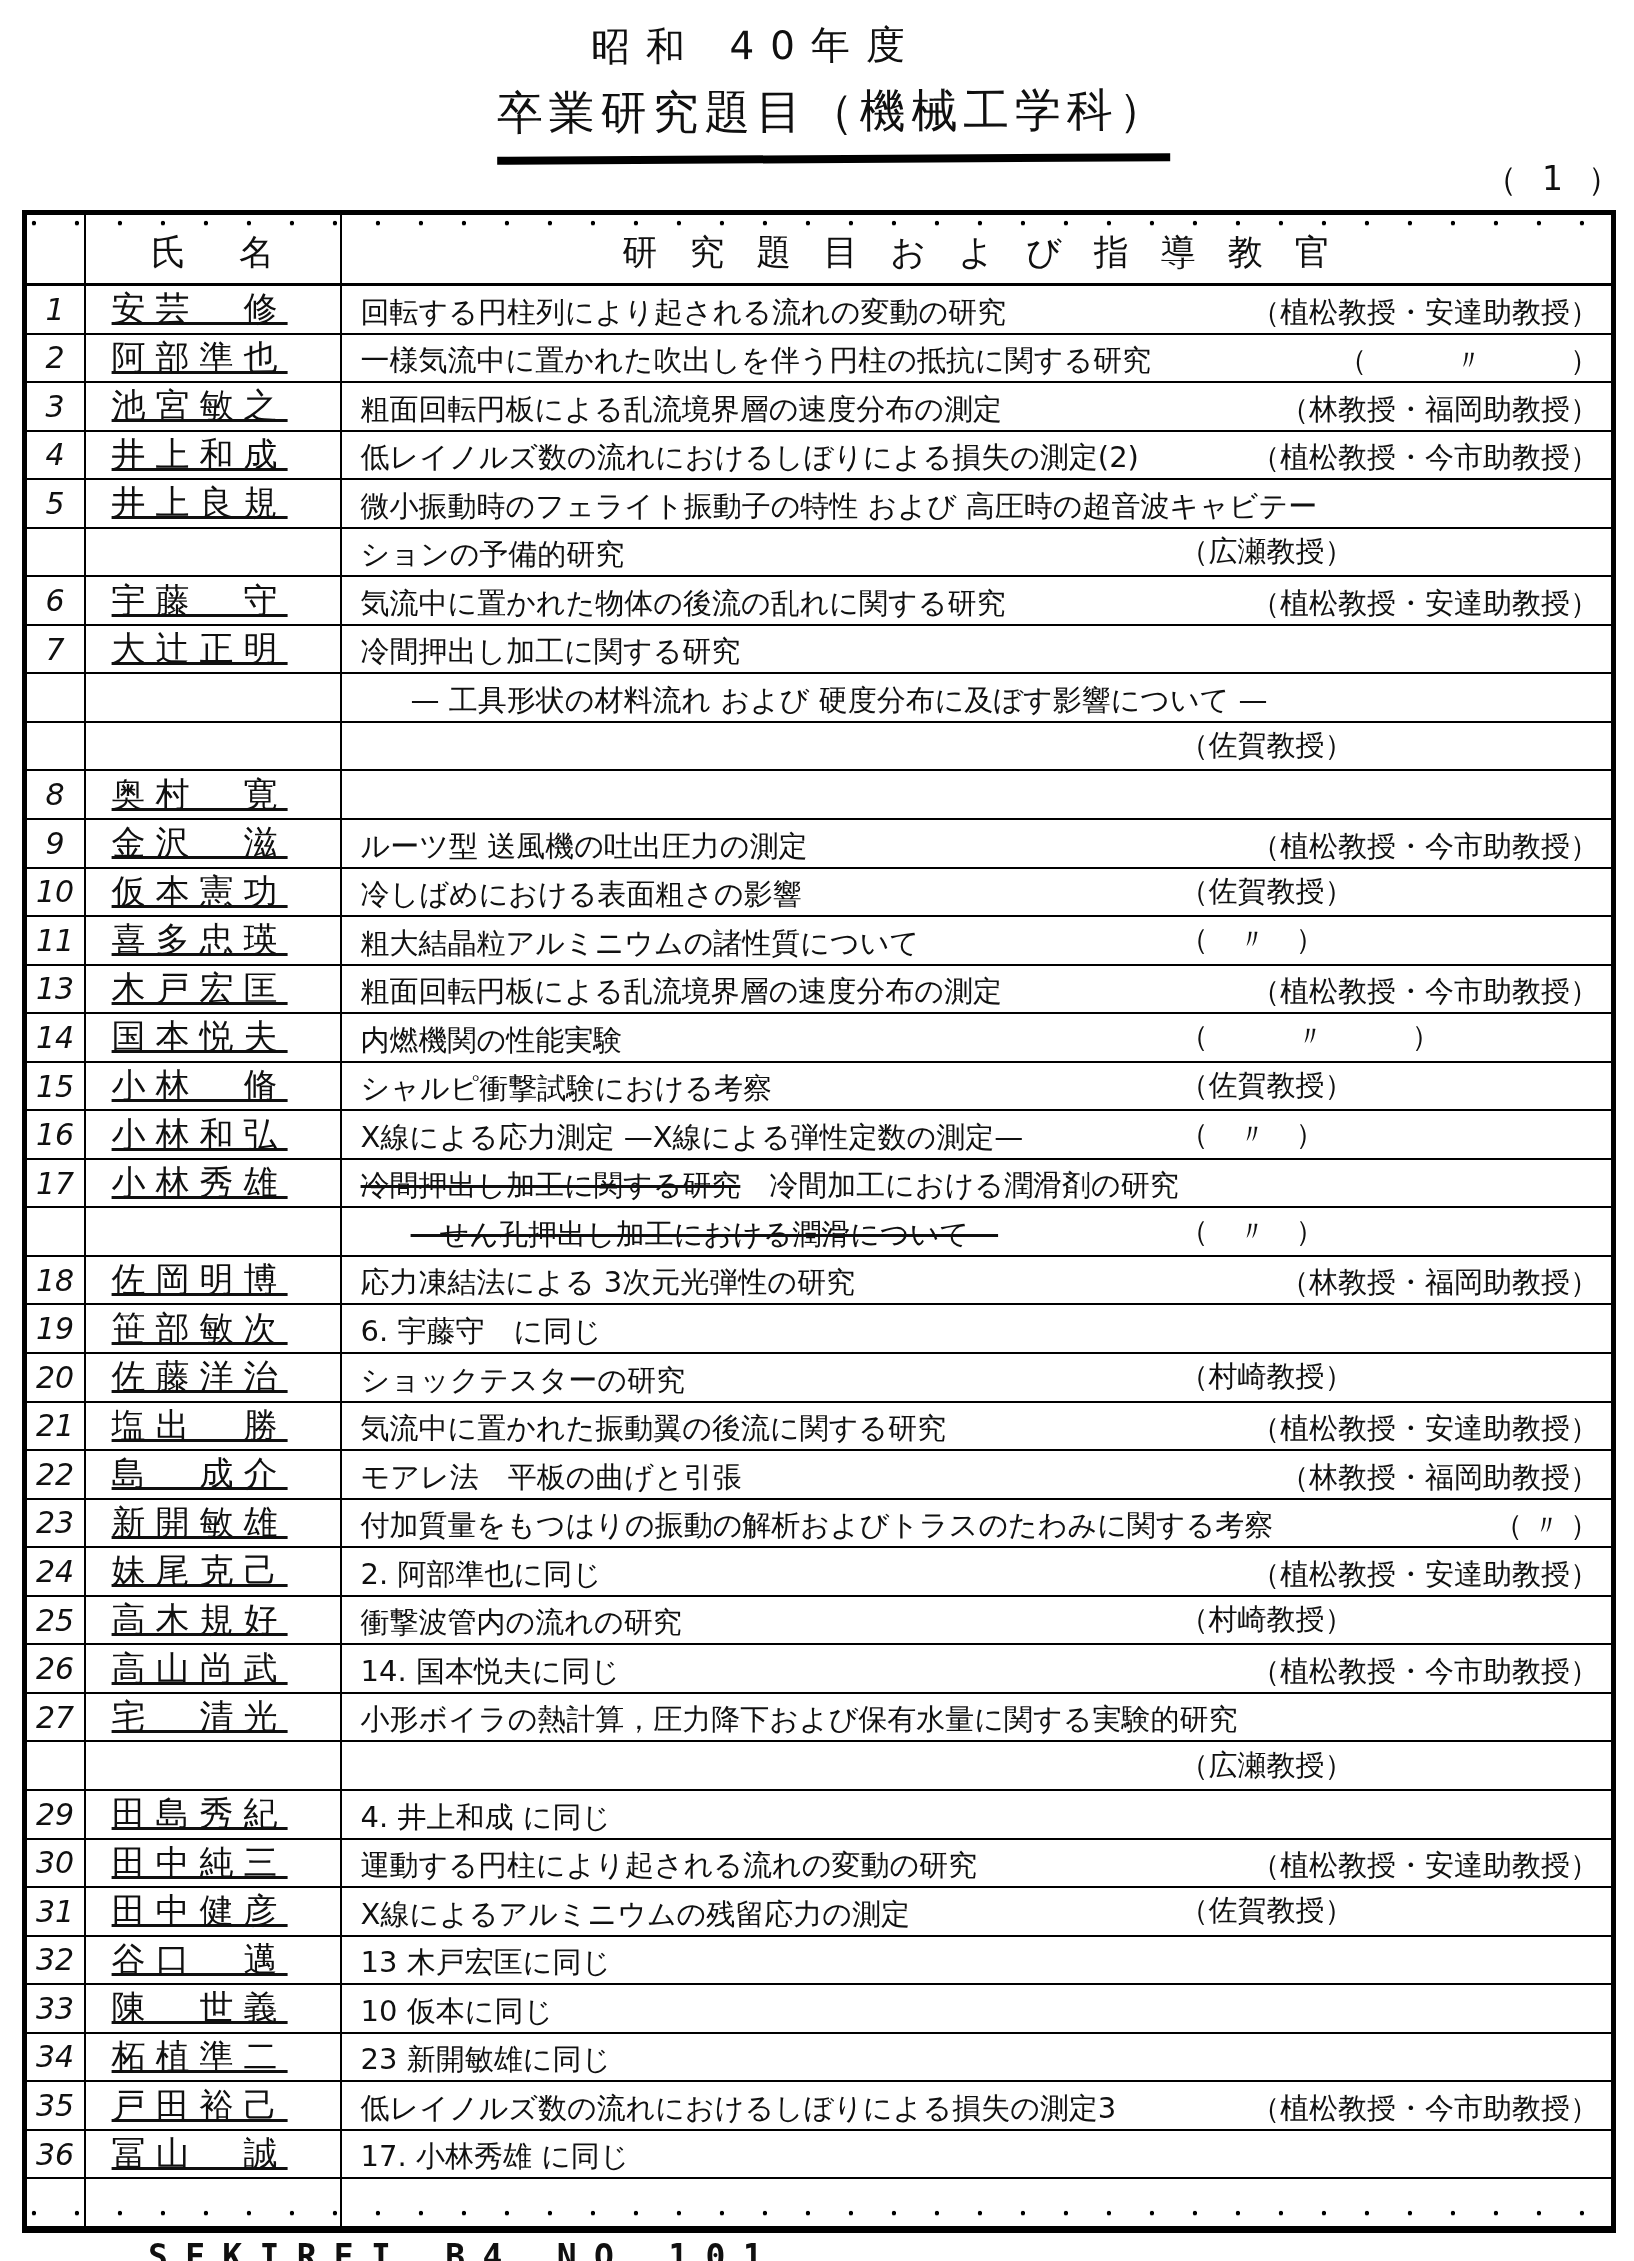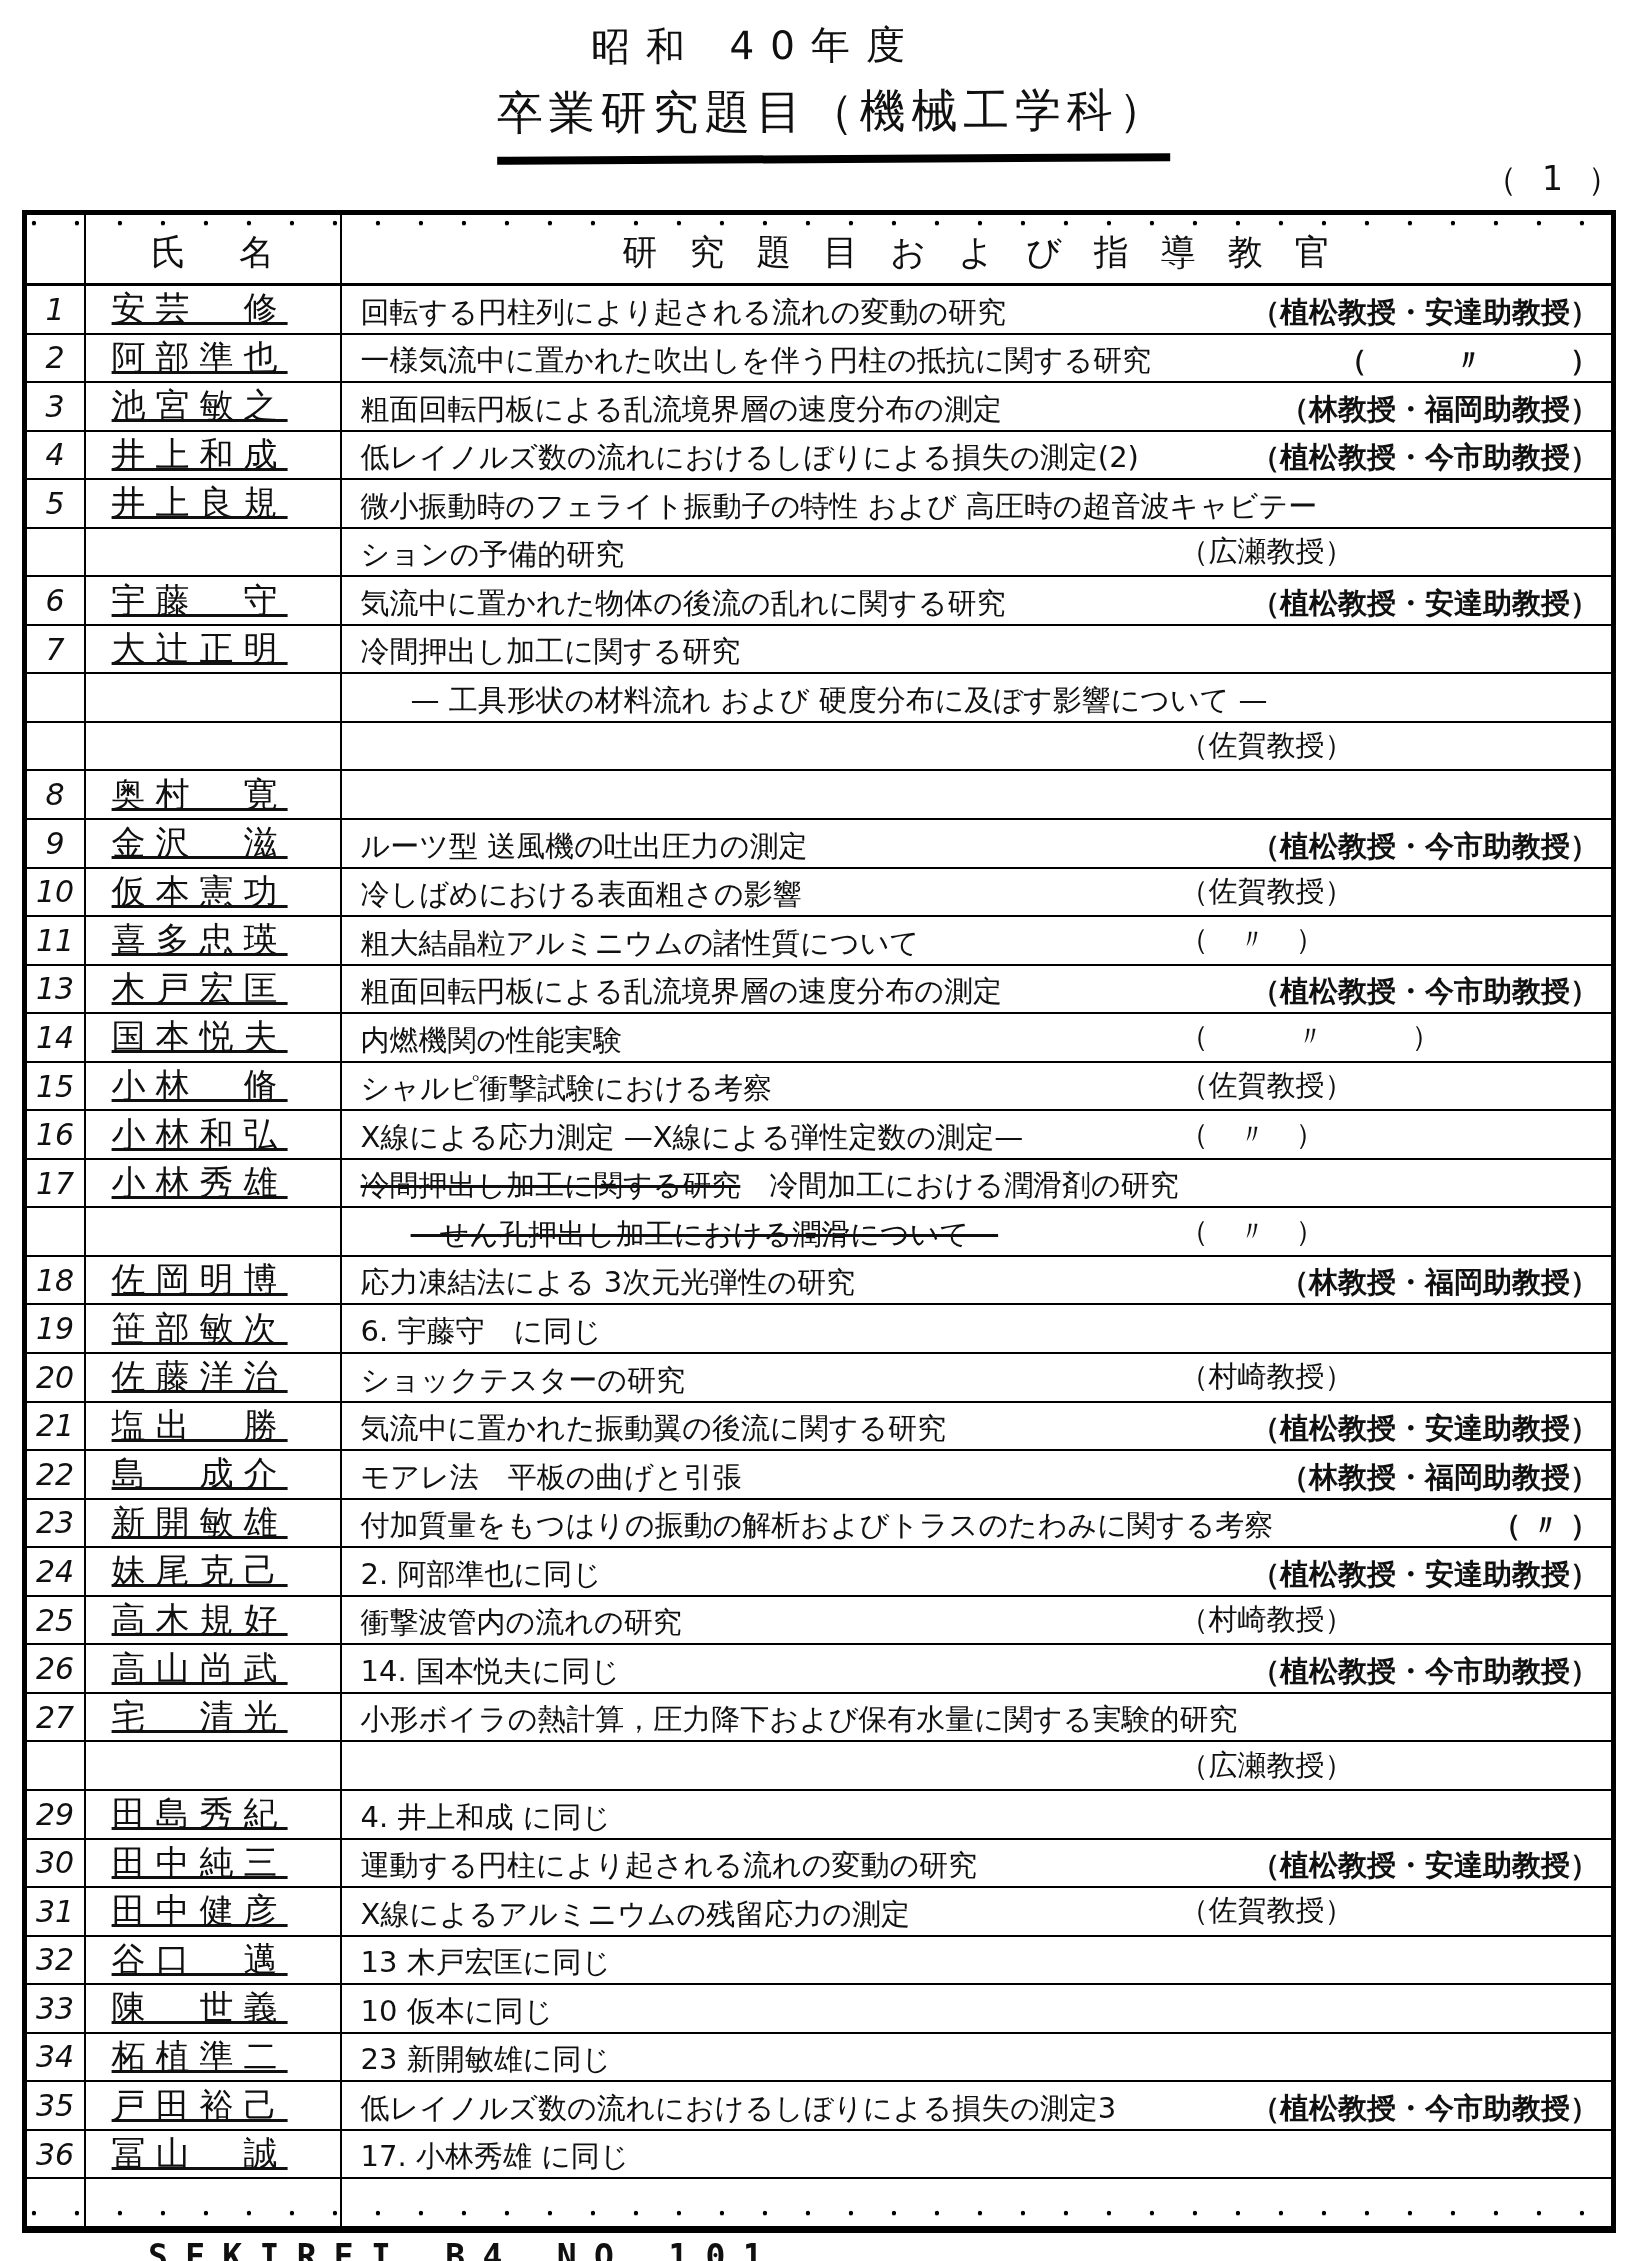--- a/index.html
+++ b/index.html
@@ -83,21 +83,21 @@
   }
   .cell-topic {
     position:relative;
     display:flex; align-items:flex-end;
     padding-left:19px; padding-right:11.5px;
     font-size:29px; white-space:nowrap;
   }
   .cell-topic.indent { padding-left:69px;border-radius:8px; }
   .seg.struck { text-decoration:line-through; text-decoration-thickness:2.9px; }
   .advisor { white-space:nowrap; }
-  .advisor.pos-right { margin-left:auto;font-weight:bold; }
+  .advisor.pos-right { margin-left:auto; }
   .advisor.pos-mid { position:absolute; left:838px; top:50%; transform:translateY(-50%); }
   
   .sheet-footer {
     position:absolute; left:148px; top:2237px;
     font-family:"DejaVu Sans Mono", monospace;
     font-size:33px; letter-spacing:17.3px; font-weight:bold; white-space:nowrap;
   }
 </style>
 </head>
 <body>

